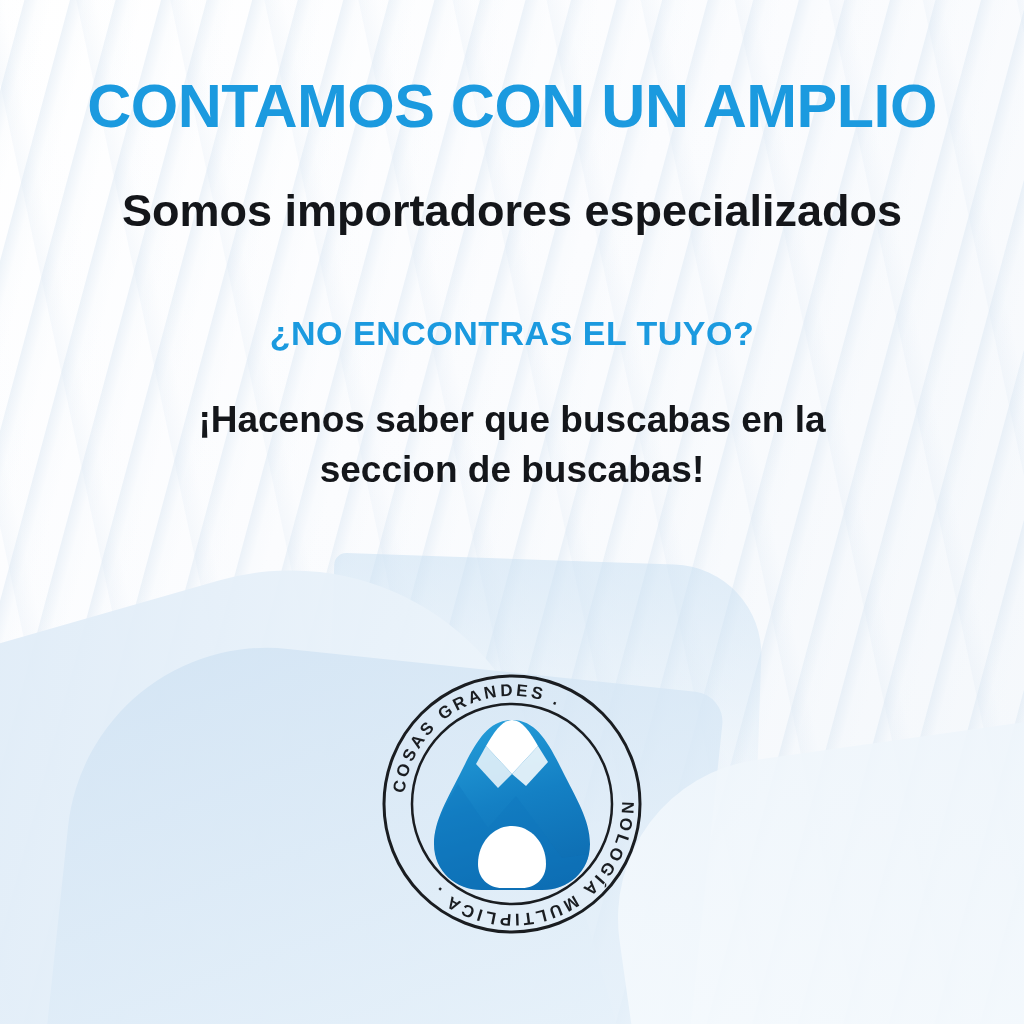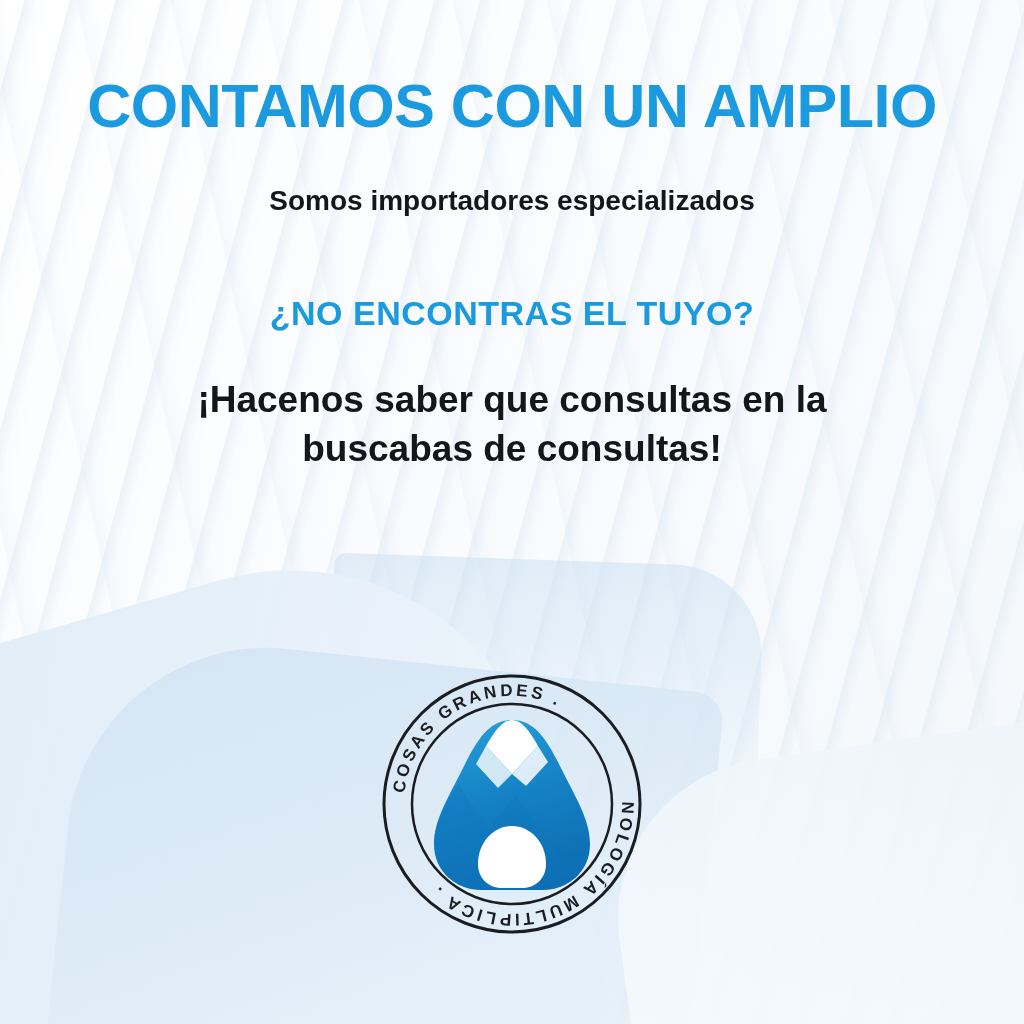--- a/index.html
+++ b/index.html
@@ -112,21 +112,21 @@
     letter-spacing: -0.5px;
     text-transform: uppercase;
     margin: 0 40px;
   }
   .headline .line2 { display: block; }
 
   .subhead {
     margin: 46px 60px 0;
     color: #14161a;
     font-weight: 700;
-    font-size: 28px;
+    font-size: 45px;
     line-height: 1.2;
   }
 
   .question {
     margin: 76px 40px 0;
     color: #1b9adf;
     font-weight: 800;
     font-size: 34px;
     letter-spacing: 0.5px;
     text-transform: uppercase;
@@ -167,22 +167,22 @@
   <div class="content">
     <h1 class="headline">
       <span>CONTAMOS CON UN AMPLIO</span>
     </h1>
 
     <p class="subhead">Somos importadores especializados</p>
 
     <h2 class="question">¿NO ENCONTRAS EL TUYO?</h2>
 
     <p class="cta">
-      <span>¡Hacenos saber que consultas en la</span><br>
-      <span>buscabas de consultas!</span>
+      <span>¡Hacenos saber que buscabas en la</span><br>
+      <span>seccion de buscabas!</span>
     </p>
   </div>
 
   <div class="badge">
     <svg viewBox="0 0 292 292" width="292" height="292" xmlns="http://www.w3.org/2000/svg">
       <defs>
         <path id="ringTop" d="M 146,146 m -108,0 a 108,108 0 1 1 216,0" fill="none"></path>
         <path id="ringBottom" d="M 146,146 m 110,0 a 110,110 0 1 1 -220,0" fill="none"></path>
         <linearGradient id="peakGrad" x1="0" y1="0" x2="0.3" y2="1">
           <stop offset="0%" stop-color="#2aa7e0"></stop>

